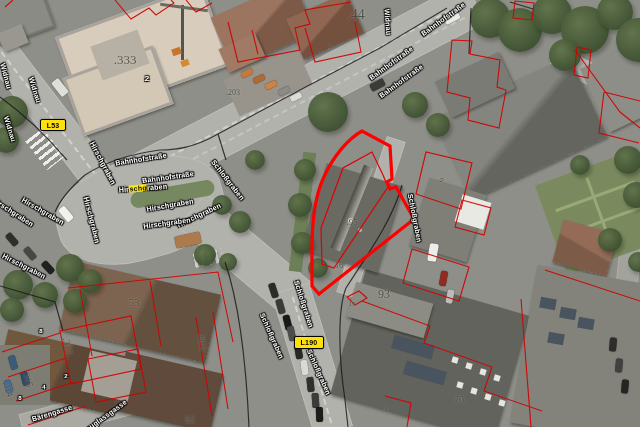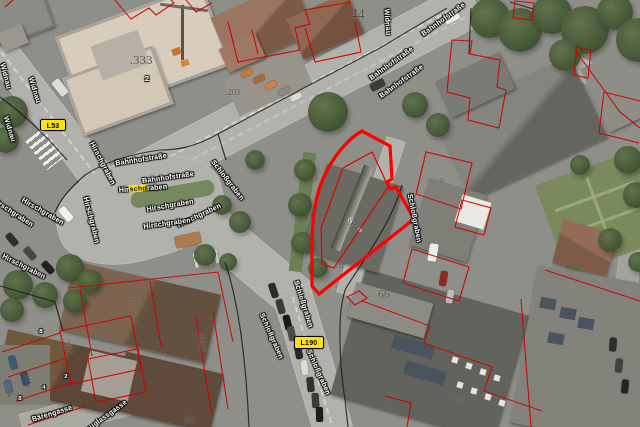--- a/index.html
+++ b/index.html
@@ -245,28 +245,28 @@
       <div class="slabel" style="left: 199px; top: 215px; transform: translate(-50%, -50%) rotate(-25deg);">Hirschgraben</div>
       <div class="slabel" style="left: 167px; top: 223px; transform: translate(-50%, -50%) rotate(-8deg);">Hirschgraben</div>
       <div class="slabel" style="left: 24px; top: 266px; transform: translate(-50%, -50%) rotate(27deg);">Hirschgraben</div>
       <div class="slabel" style="left: 228px; top: 180px; transform: translate(-50%, -50%) rotate(52deg);">Schloßgraben</div>
       <div class="slabel" style="left: 304px; top: 304px; transform: translate(-50%, -50%) rotate(72deg);">Schloßgraben</div>
       <div class="slabel" style="left: 272px; top: 336px; transform: translate(-50%, -50%) rotate(66deg);">Schloßgraben</div>
       <div class="slabel" style="left: 319px; top: 372px; transform: translate(-50%, -50%) rotate(66deg);">Schloßgraben</div>
       <div class="slabel" style="left: 415px; top: 218px; transform: translate(-50%, -50%) rotate(79deg);">Schloßgraben</div>
       <div class="slabel" style="left: 52px; top: 413px; transform: translate(-50%, -50%) rotate(-17deg);">Bärengasse</div>
       <div class="slabel" style="left: 104px; top: 417px; transform: translate(-50%, -50%) rotate(-36deg);">Douglassgasse</div>
-      <div class="plabel" style="font-size: 13px; left: 125px; top: 60px; transform: translate(-50%, -50%) rotate(0deg); margin-left: 16px;">.333</div>
+      <div class="plabel" style="font-size: 13px; left: 125px; top: 60px; transform: translate(-50%, -50%) rotate(0deg);">.333</div>
       <div class="plabel" style="font-size: 14px; left: 356px; top: 15px; transform: translate(-50%, -50%) rotate(0deg);">.44</div>
       <div class="plabel" style="font-size: 7px; left: 330px; top: 47px; transform: translate(-50%, -50%) rotate(0deg);">4</div>
       <div class="plabel" style="font-size: 8px; left: 233px; top: 92px; transform: translate(-50%, -50%) rotate(0deg);">.203</div>
       <div class="plabel" style="font-size: 8px; left: 441px; top: 180px; transform: translate(-50%, -50%) rotate(75deg);">9</div>
       <div class="plabel" style="font-size: 9px; left: 352px; top: 222px; transform: translate(-50%, -50%) rotate(0deg);">.95</div>
       <div class="plabel" style="font-size: 8px; left: 338px; top: 265px; transform: translate(-50%, -50%) rotate(0deg);">.16</div>
-      <div class="plabel" style="font-size: 12px; left: 384px; top: 294px; transform: translate(-50%, -50%) rotate(0deg);">66</div>
+      <div class="plabel" style="font-size: 12px; left: 384px; top: 294px; transform: translate(-50%, -50%) rotate(0deg);">93</div>
       <div class="plabel" style="font-size: 11px; left: 134px; top: 302px; transform: translate(-50%, -50%) rotate(0deg);">.53.</div>
       <div class="plabel" style="font-size: 10px; left: 68px; top: 346px; transform: translate(-50%, -50%) rotate(78deg);">.317</div>
       <div class="plabel" style="font-size: 9px; left: 28px; top: 379px; transform: translate(-50%, -50%) rotate(72deg);">.315</div>
       <div class="plabel" style="font-size: 9px; left: 8px; top: 389px; transform: translate(-50%, -50%) rotate(72deg);">.314</div>
       <div class="plabel" style="font-size: 9px; left: 202px; top: 342px; transform: translate(-50%, -50%) rotate(85deg);">.86/2</div>
       <div class="plabel" style="font-size: 10px; left: 190px; top: 419px; transform: translate(-50%, -50%) rotate(0deg);">62</div>
       <div class="plabel" style="font-size: 10px; left: 459px; top: 399px; transform: translate(-50%, -50%) rotate(0deg);">70</div>
       <div class="plabel" style="font-size: 7px; left: 352px; top: 304px; transform: translate(-50%, -50%) rotate(0deg);">19</div>
       <div class="plabel" style="font-size: 8px; left: 386px; top: 409px; transform: translate(-50%, -50%) rotate(0deg);">1</div>
       <div class="mlabel" style="font-size: 8px; left: 147px; top: 78px; transform: translate(-50%, -50%) rotate(0deg);">2</div>

